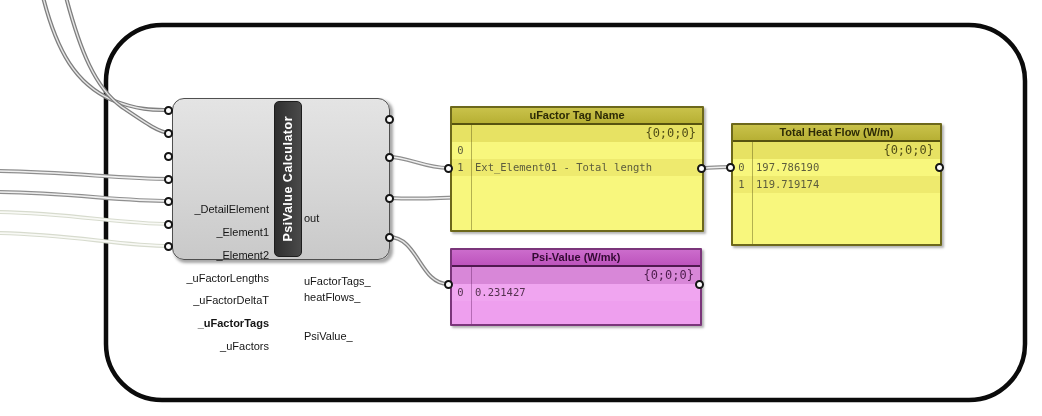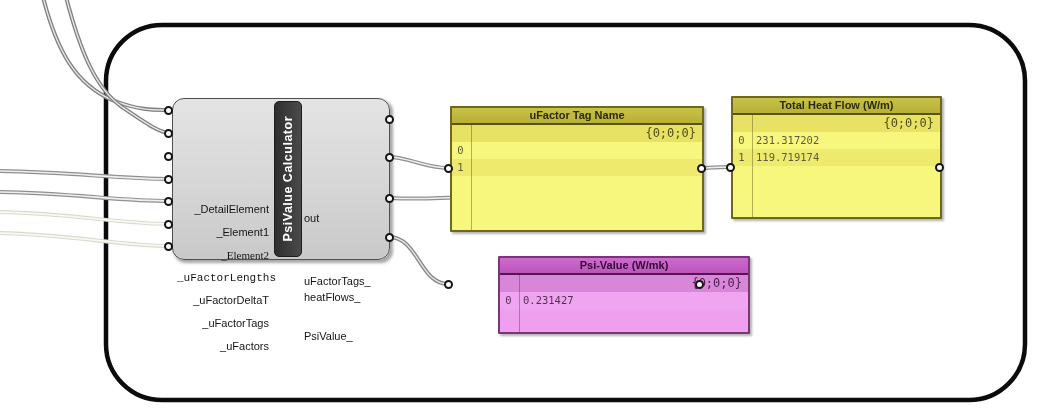--- a/index.html
+++ b/index.html
@@ -94,24 +94,24 @@
     </g>
     <g fill="none" stroke-linecap="round">
       <path d="M 389 237 C 418 237, 420 284, 448 284" stroke="#868686" stroke-width="4"></path>
       <path d="M 389 237 C 418 237, 420 284, 448 284" stroke="#e6e6e6" stroke-width="1.4"></path>
     </g>
   </svg>
 
   <div class="component">
     <div class="param in" style="top:102px;">_DetailElement</div>
     <div class="param in" style="top:125px;">_Element1</div>
-    <div class="param in" style="top:148px;font-family:Liberation Serif, serif;">_Element2</div>
-    <div class="param in" style="top:171px;font-family:Liberation Mono, monospace;">_uFactorLengths</div>
+    <div class="param in" style="top:148px;">_Element2</div>
+    <div class="param in" style="top:171px;">_uFactorLengths</div>
     <div class="param in" style="top:193px;">_uFactorDeltaT</div>
-    <div class="param in" style="top:216px;">_uFactorTags</div>
+    <div class="param in" style="top:216px;font-weight:bold;">_uFactorTags</div>
     <div class="param in" style="top:239px;">_uFactors</div>
 
     <div class="nameplate">
       <span>PsiValue Calculator</span>
     </div>
 
     <div class="param out" style="top:111px;">out</div>
     <div class="param out" style="top:149px;margin-top:25px;">uFactorTags_</div>
     <div class="param out" style="top:190px;">heatFlows_</div>
     <div class="param out" style="top:229px;">PsiValue_</div>
@@ -133,39 +133,40 @@
   </style>
 
   <div class="panel yellow" style="left:450px;top:106px;width:250px;height:122px;">
     <div class="p-header">uFactor Tag Name</div>
     <div class="p-path">{0;0;0}</div>
     <div class="p-row base">
       <span class="idx">0</span>
     </div>
     <div class="p-row alt">
       <span class="idx">1</span>
+      <span class="val">Ext_Element01 - Total length</span>
     </div>
     <div class="p-divider"></div>
   </div>
 
-  <div class="panel yellow" style="left:731px;top:96px;width:207px;height:119px;">
+  <div class="panel yellow" style="left:731px;top:123px;width:207px;height:119px;">
     <div class="p-header">Total Heat Flow (W/m)</div>
     <div class="p-path">{0;0;0}</div>
     <div class="p-row base">
       <span class="idx">0</span>
-      <span class="val">231.317202</span>
+      <span class="val">197.786190</span>
     </div>
     <div class="p-row alt">
       <span class="idx">1</span>
       <span class="val">119.719174</span>
     </div>
     <div class="p-divider"></div>
   </div>
 
-  <div class="panel pink" style="left:450px;top:256px;width:248px;height:74px;margin-left:48px;">
+  <div class="panel pink" style="left:450px;top:248px;width:248px;height:74px;">
     <div class="p-header">Psi-Value (W/mk)</div>
     <div class="p-path">{0;0;0}</div>
     <div class="p-row base">
       <span class="idx">0</span>
       <span class="val">0.231427</span>
     </div>
     <div class="p-divider"></div>
   </div>
 
   <div class="nub" style="left:164px;top:106px;"></div>

